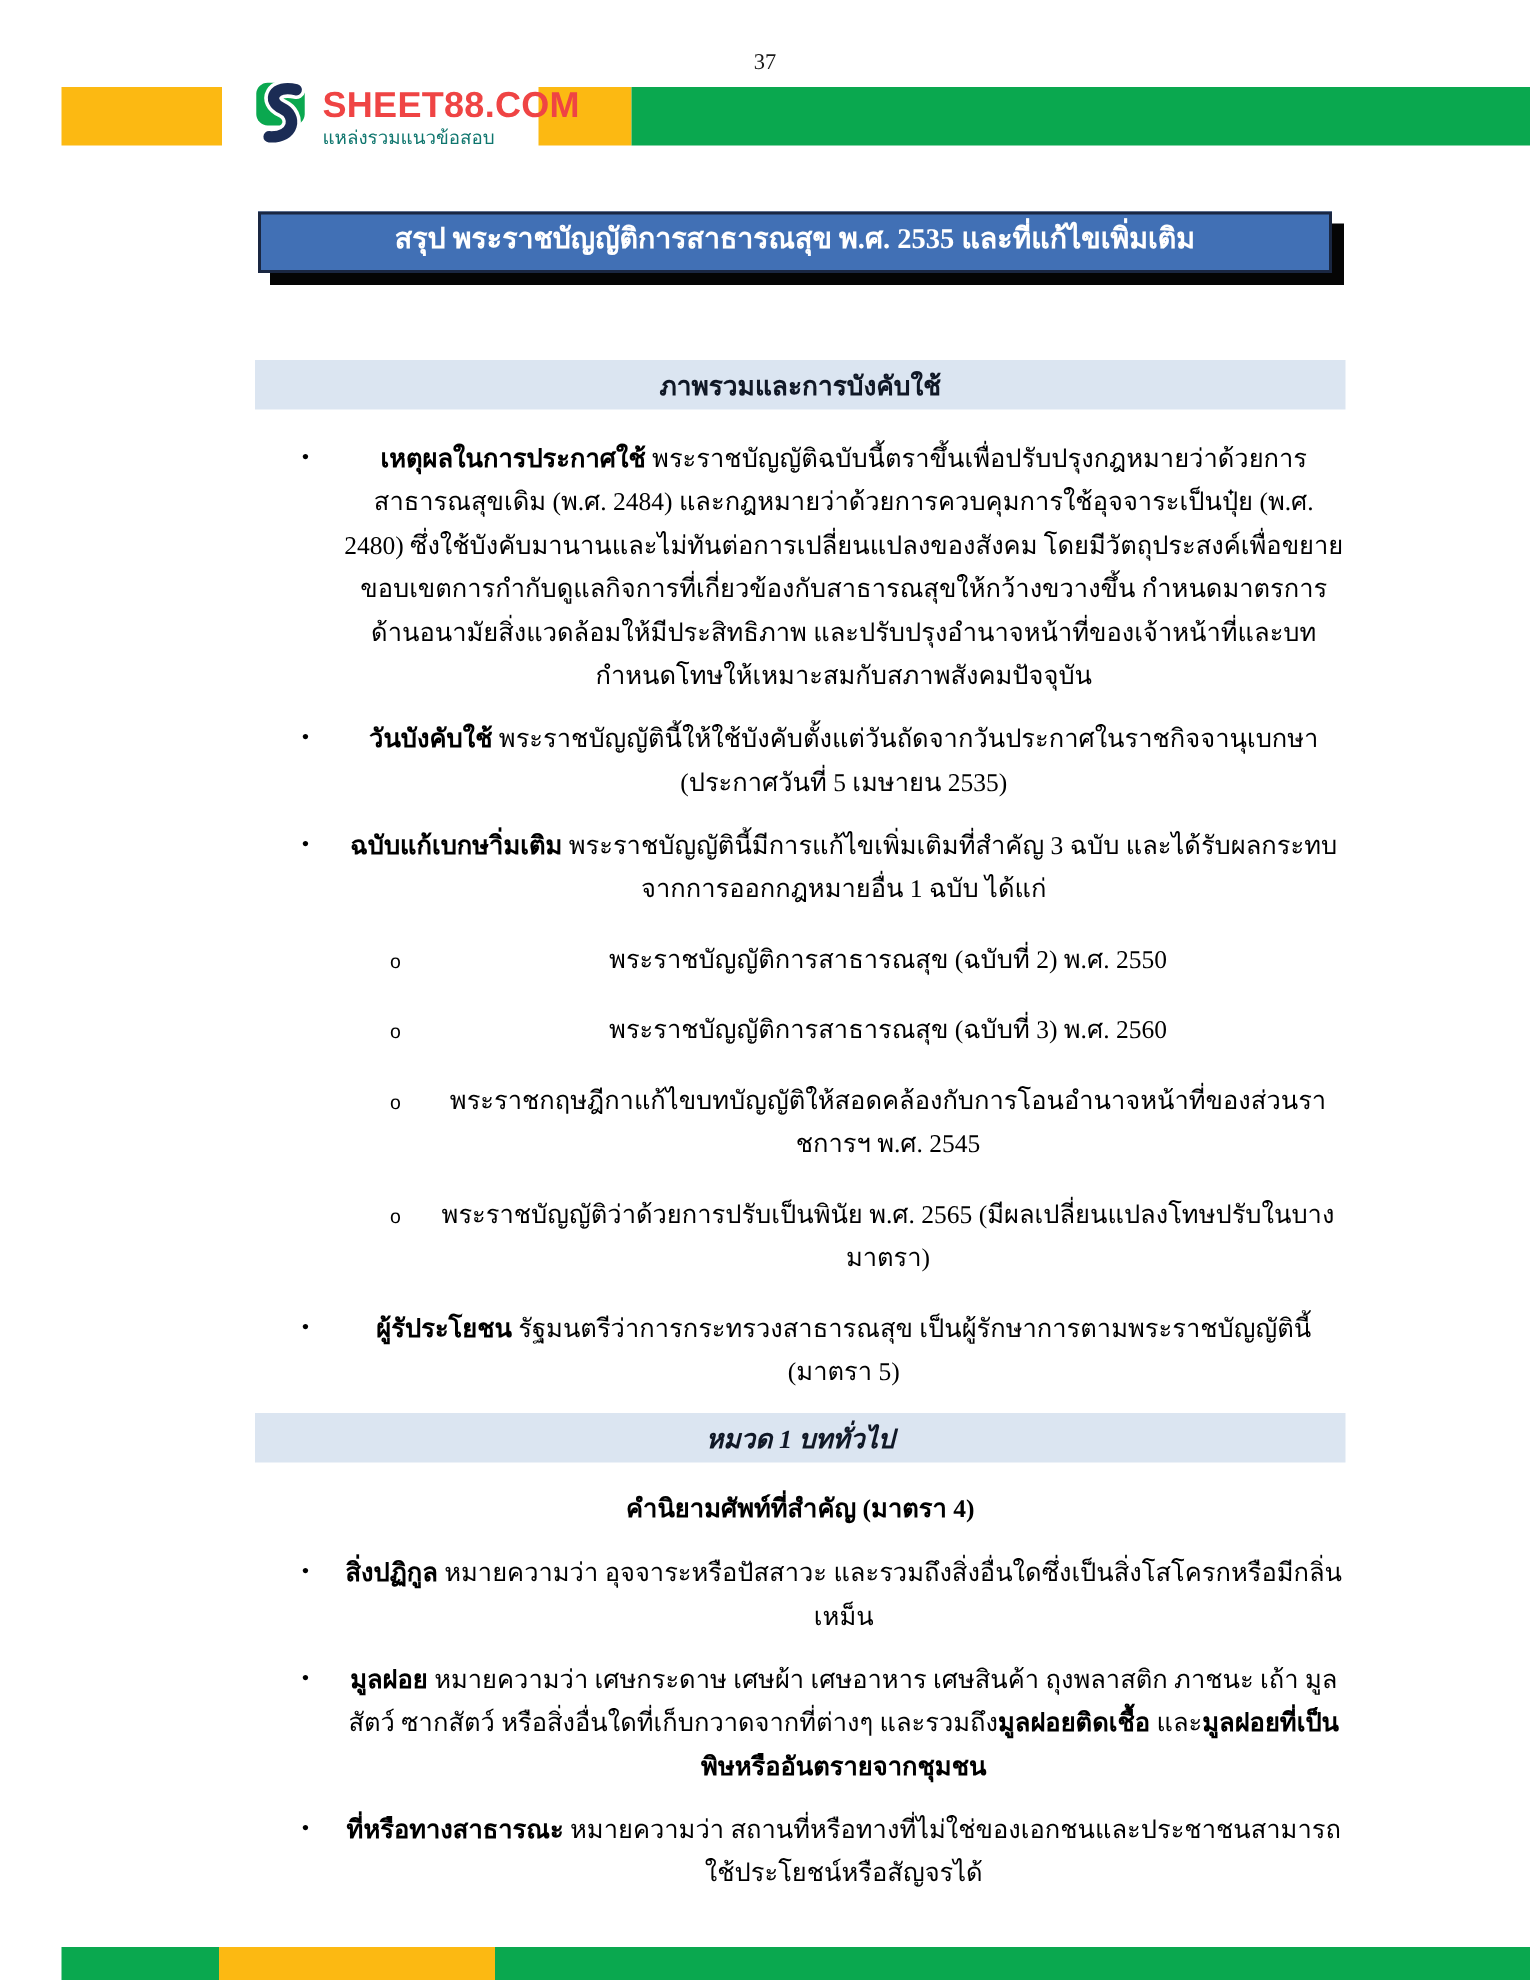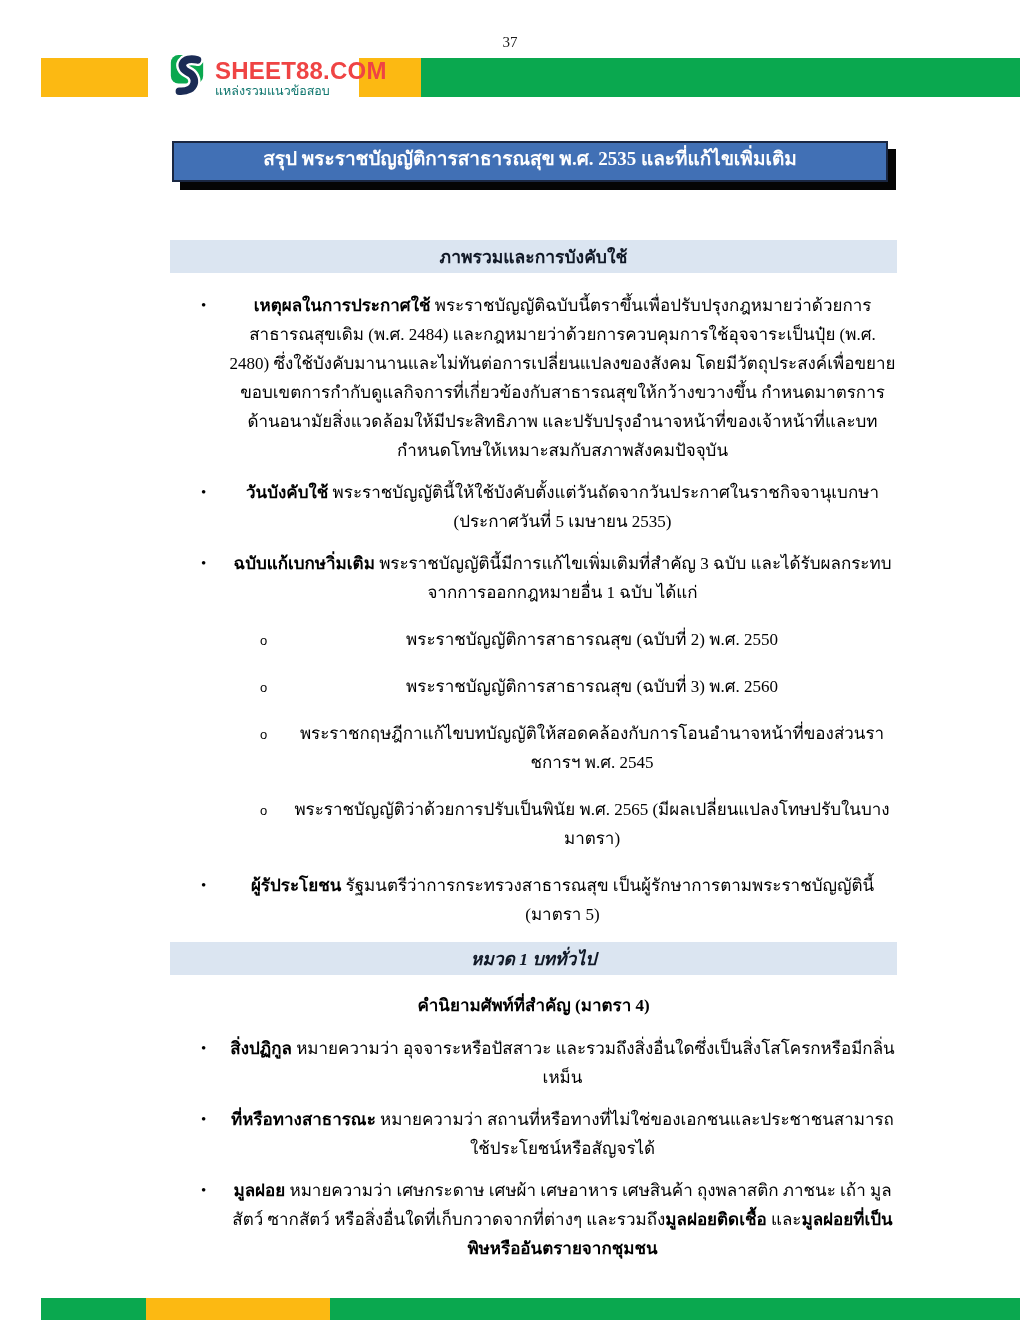--- a/index.html
+++ b/index.html
@@ -106,25 +106,25 @@
 
     <div class="band b2">หมวด 1 บททั่วไป</div>
 
     <div class="defs-title">คำนิยามศัพท์ที่สำคัญ (มาตรา 4)</div>
 
     <div class="li txt">
       <b>สิ่งปฏิกูล</b><span> หมายความว่า อุจจาระหรือปัสสาวะ และรวมถึงสิ่งอื่นใดซึ่งเป็นสิ่งโสโครกหรือมีกลิ่นเหม็น</span>
     </div>
 
     <div class="li txt">
-      <b>ที่หรือทางสาธารณะ</b><span> หมายความว่า สถานที่หรือทางที่ไม่ใช่ของเอกชนและประชาชนสามารถใช้ประโยชน์หรือสัญจรได้</span>
+      <b>มูลฝอย</b><span> หมายความว่า เศษกระดาษ เศษผ้า เศษอาหาร เศษสินค้า ถุงพลาสติก ภาชนะ เถ้า มูลสัตว์ ซากสัตว์ หรือสิ่งอื่นใดที่เก็บกวาดจากที่ต่างๆ และรวมถึง</span><b>มูลฝอยติดเชื้อ</b><span> และ</span><b>มูลฝอยที่เป็นพิษหรืออันตรายจากชุมชน</b>
     </div>
 
     <div class="li txt">
-      <b>มูลฝอย</b><span> หมายความว่า เศษกระดาษ เศษผ้า เศษอาหาร เศษสินค้า ถุงพลาสติก ภาชนะ เถ้า มูลสัตว์ ซากสัตว์ หรือสิ่งอื่นใดที่เก็บกวาดจากที่ต่างๆ และรวมถึง</span><b>มูลฝอยติดเชื้อ</b><span> และ</span><b>มูลฝอยที่เป็นพิษหรืออันตรายจากชุมชน</b>
+      <b>ที่หรือทางสาธารณะ</b><span> หมายความว่า สถานที่หรือทางที่ไม่ใช่ของเอกชนและประชาชนสามารถใช้ประโยชน์หรือสัญจรได้</span>
     </div>
 
   </div>
 
   <div class="fbar fbar-green-l"></div>
   <div class="fbar fbar-yellow"></div>
   <div class="fbar fbar-green-r"></div>
 
 </div>
 

